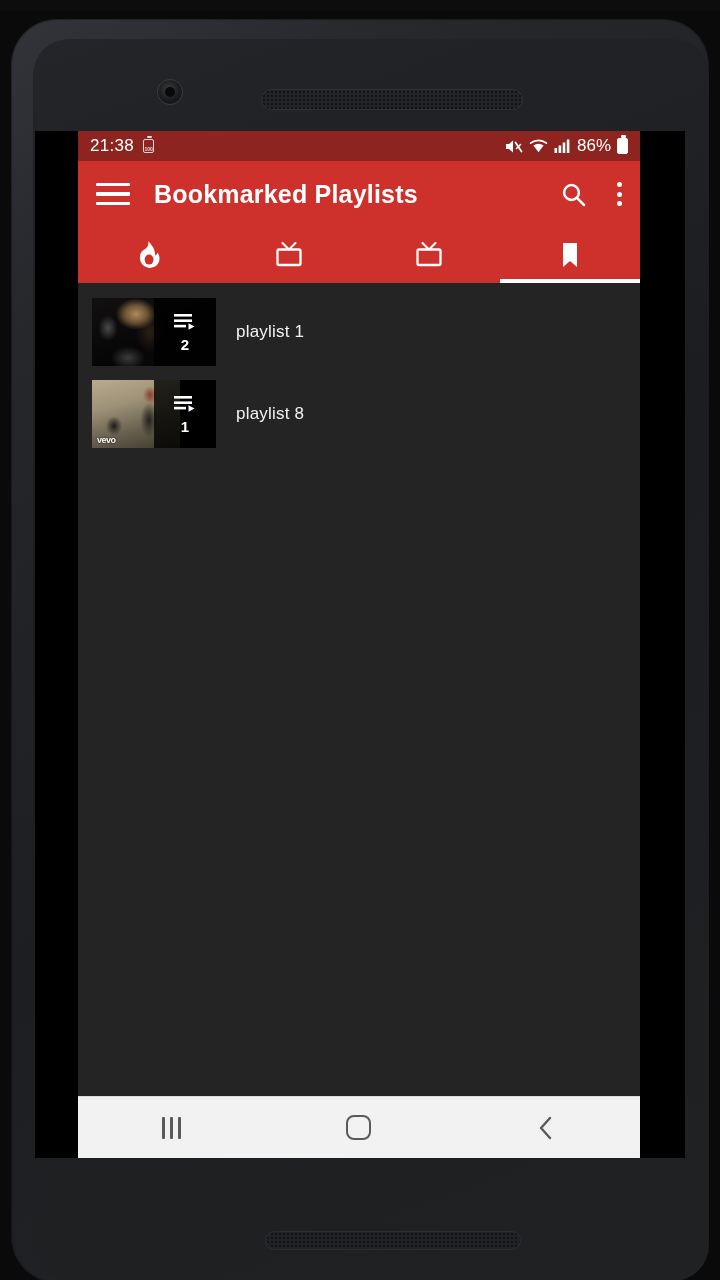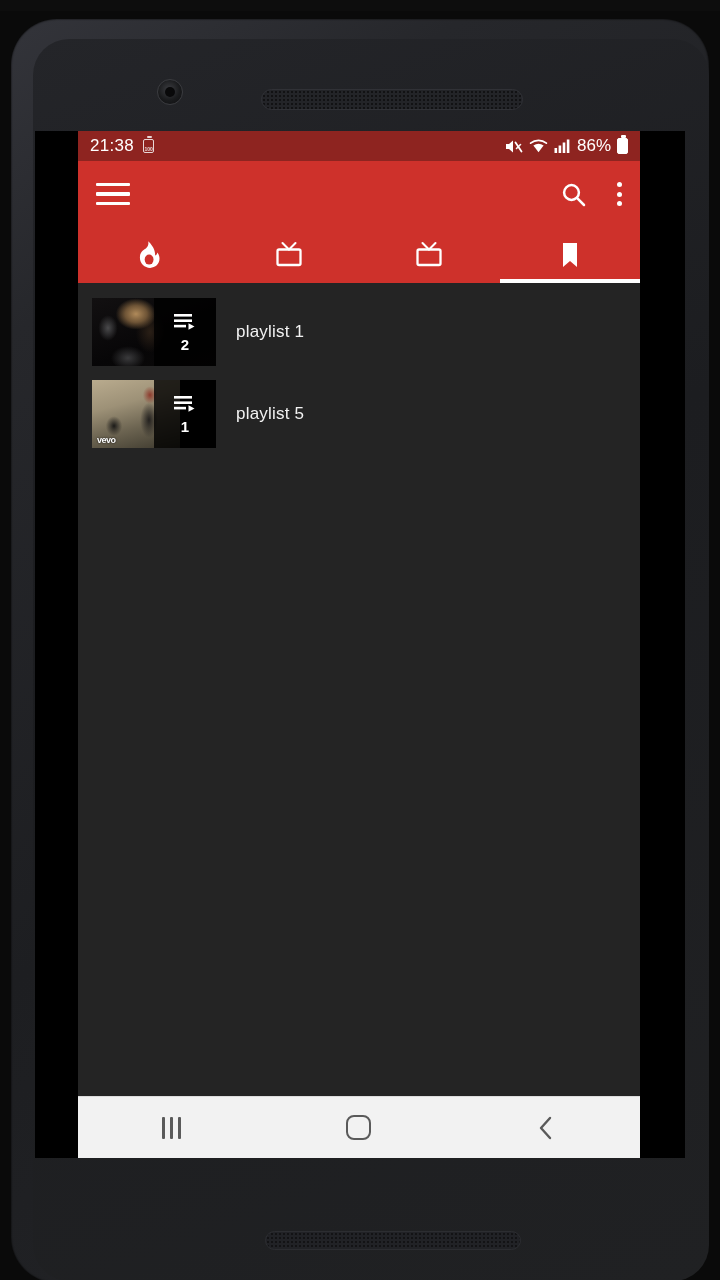--- a/index.html
+++ b/index.html
@@ -231,20 +231,21 @@
           <div class="sb-batt"></div>
         </div>
       </div>
 
       <div class="appbar">
         <div class="hamburger">
           <i></i>
             <i></i>
             <i></i>
         </div>
+        <div class="appbar-title">Bookmarked Playlists</div>
         <div class="appbar-actions">
           <div class="ic-btn">
             <svg width="27" height="27" viewBox="0 0 27 27">
               <circle cx="11.5" cy="11.5" r="7.4" stroke="#fff" stroke-width="2.5" fill="none"></circle>
               <path d="M17.2 17.2 L24 24" stroke="#fff" stroke-width="2.5" stroke-linecap="round"></path>
             </svg>
           </div>
           <div class="ic-btn">
             <div class="dots">
                 <i></i>
@@ -313,21 +314,21 @@
             <div class="badge">
               <svg width="26" height="20" viewBox="0 0 26 20">
                 <rect x="2" y="2" width="18" height="2.6" fill="#fff"></rect>
                 <rect x="2" y="7.4" width="18" height="2.6" fill="#fff"></rect>
                 <rect x="2" y="12.8" width="12" height="2.6" fill="#fff"></rect>
                 <path d="M16.5 11.2 L22.5 14.5 L16.5 17.8 Z" fill="#fff"></path>
               </svg>
               <div class="count">1</div>
             </div>
           </div>
-          <div class="row-title">playlist 5</div>
+          <div class="row-title">playlist 8</div>
         </div>
 
       </div>
 
       <div class="navbar">
         <div class="nav-btn">
           <div class="nav-recents">
               <i></i>
               <i></i>
               <i></i>

